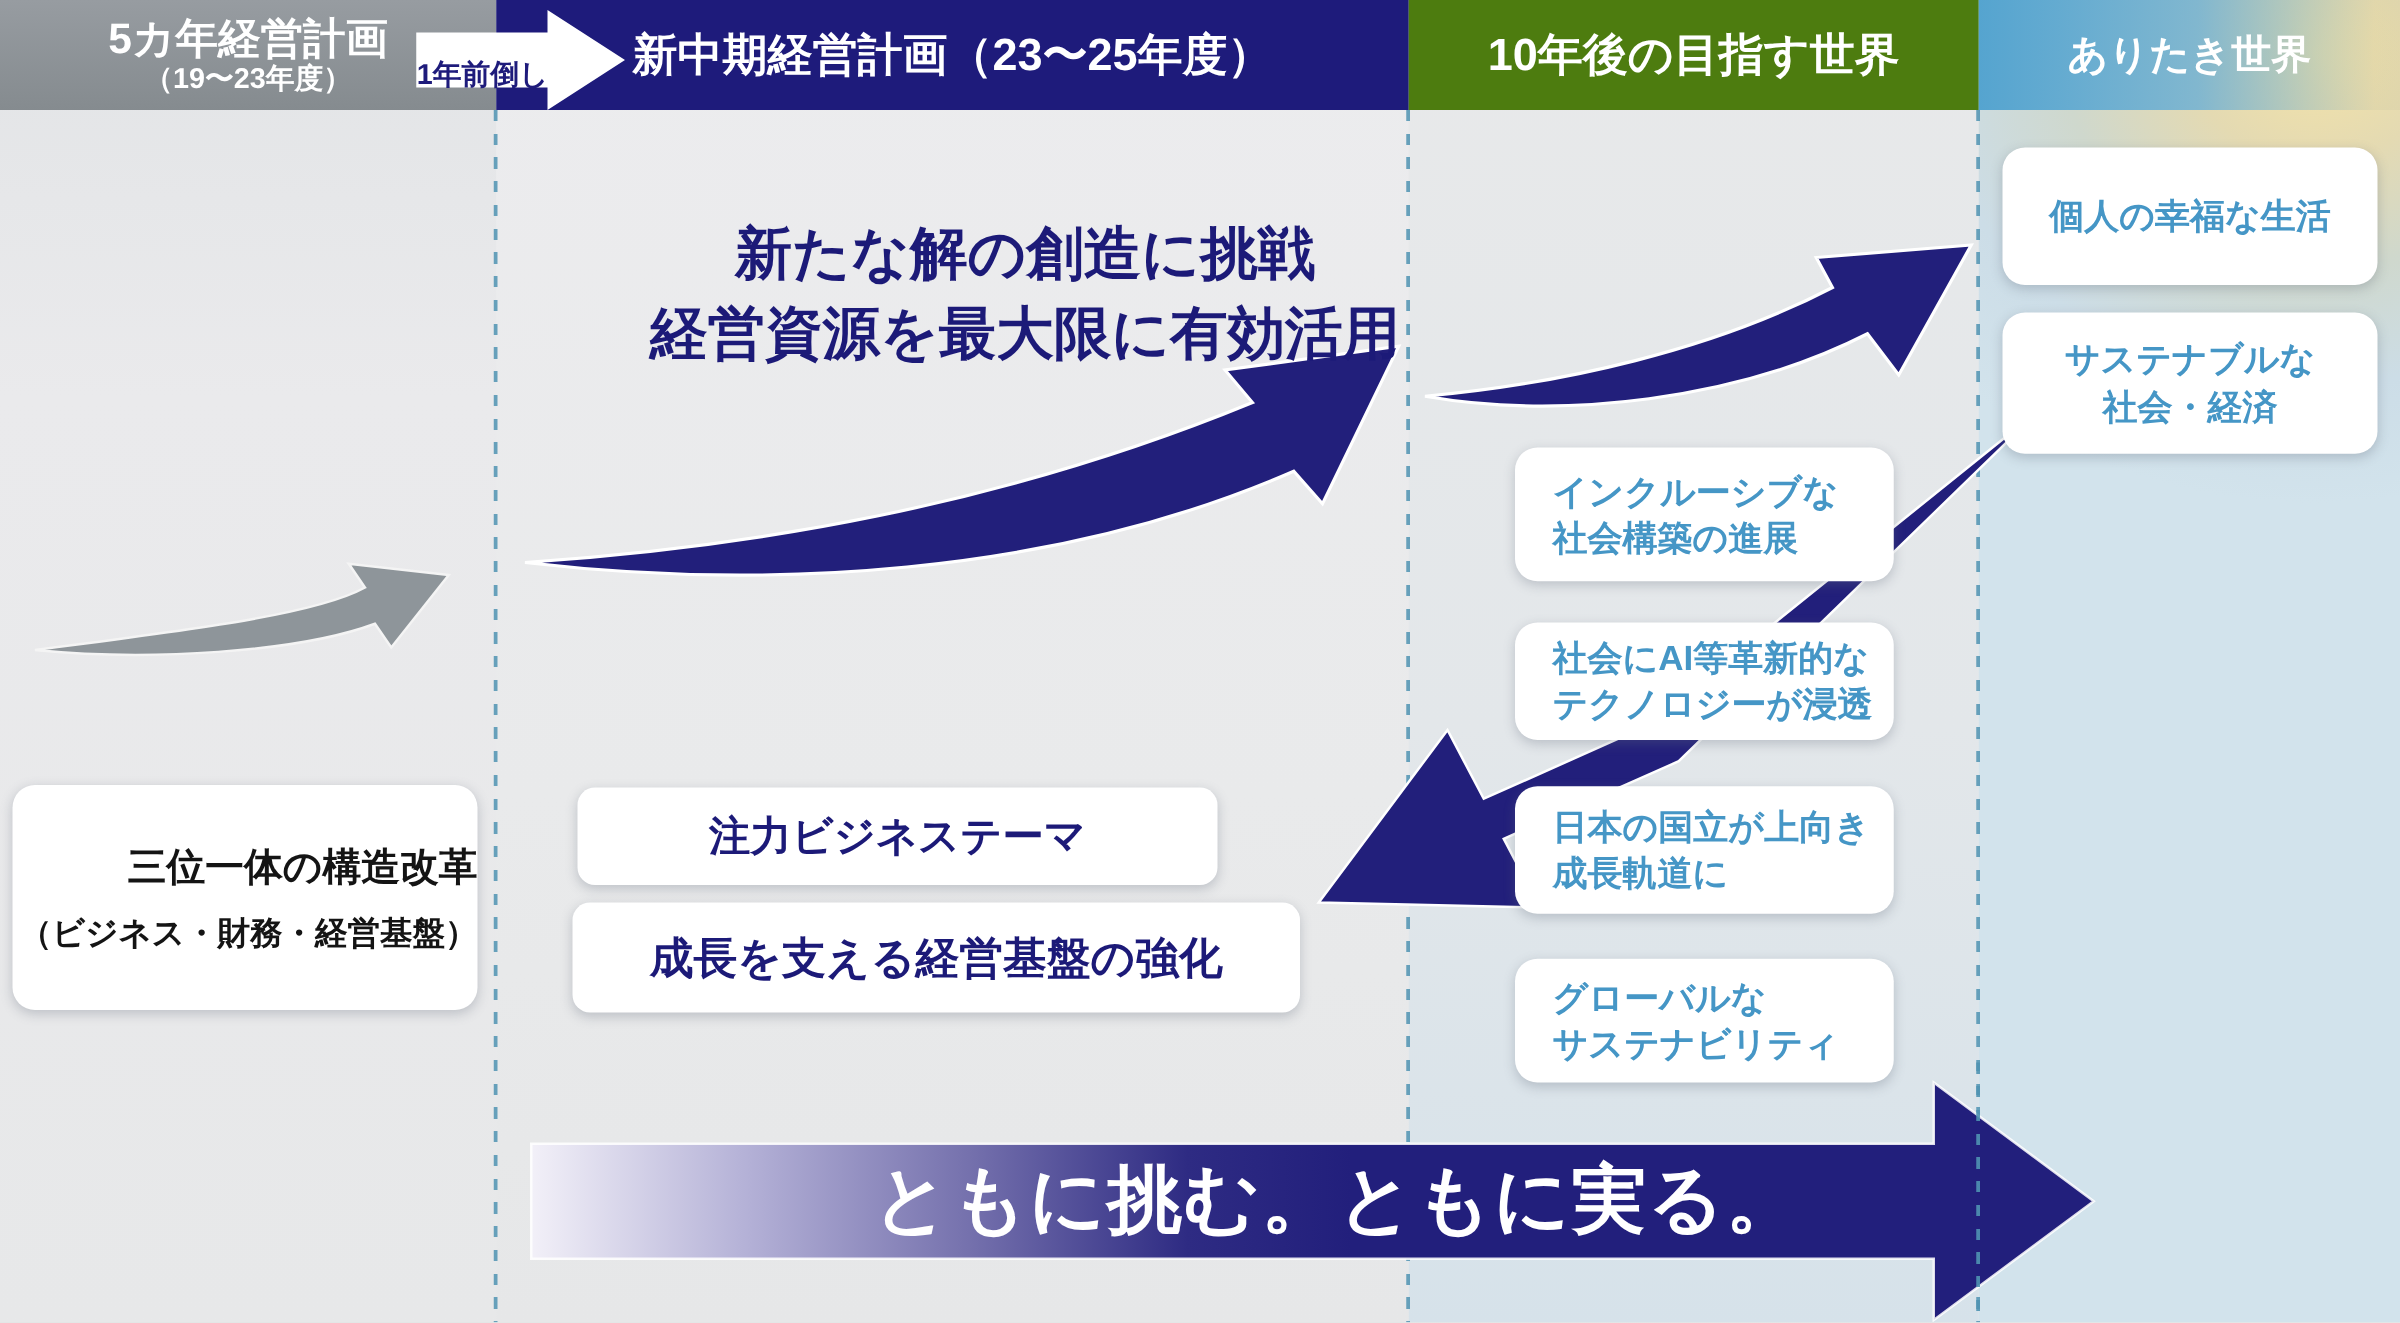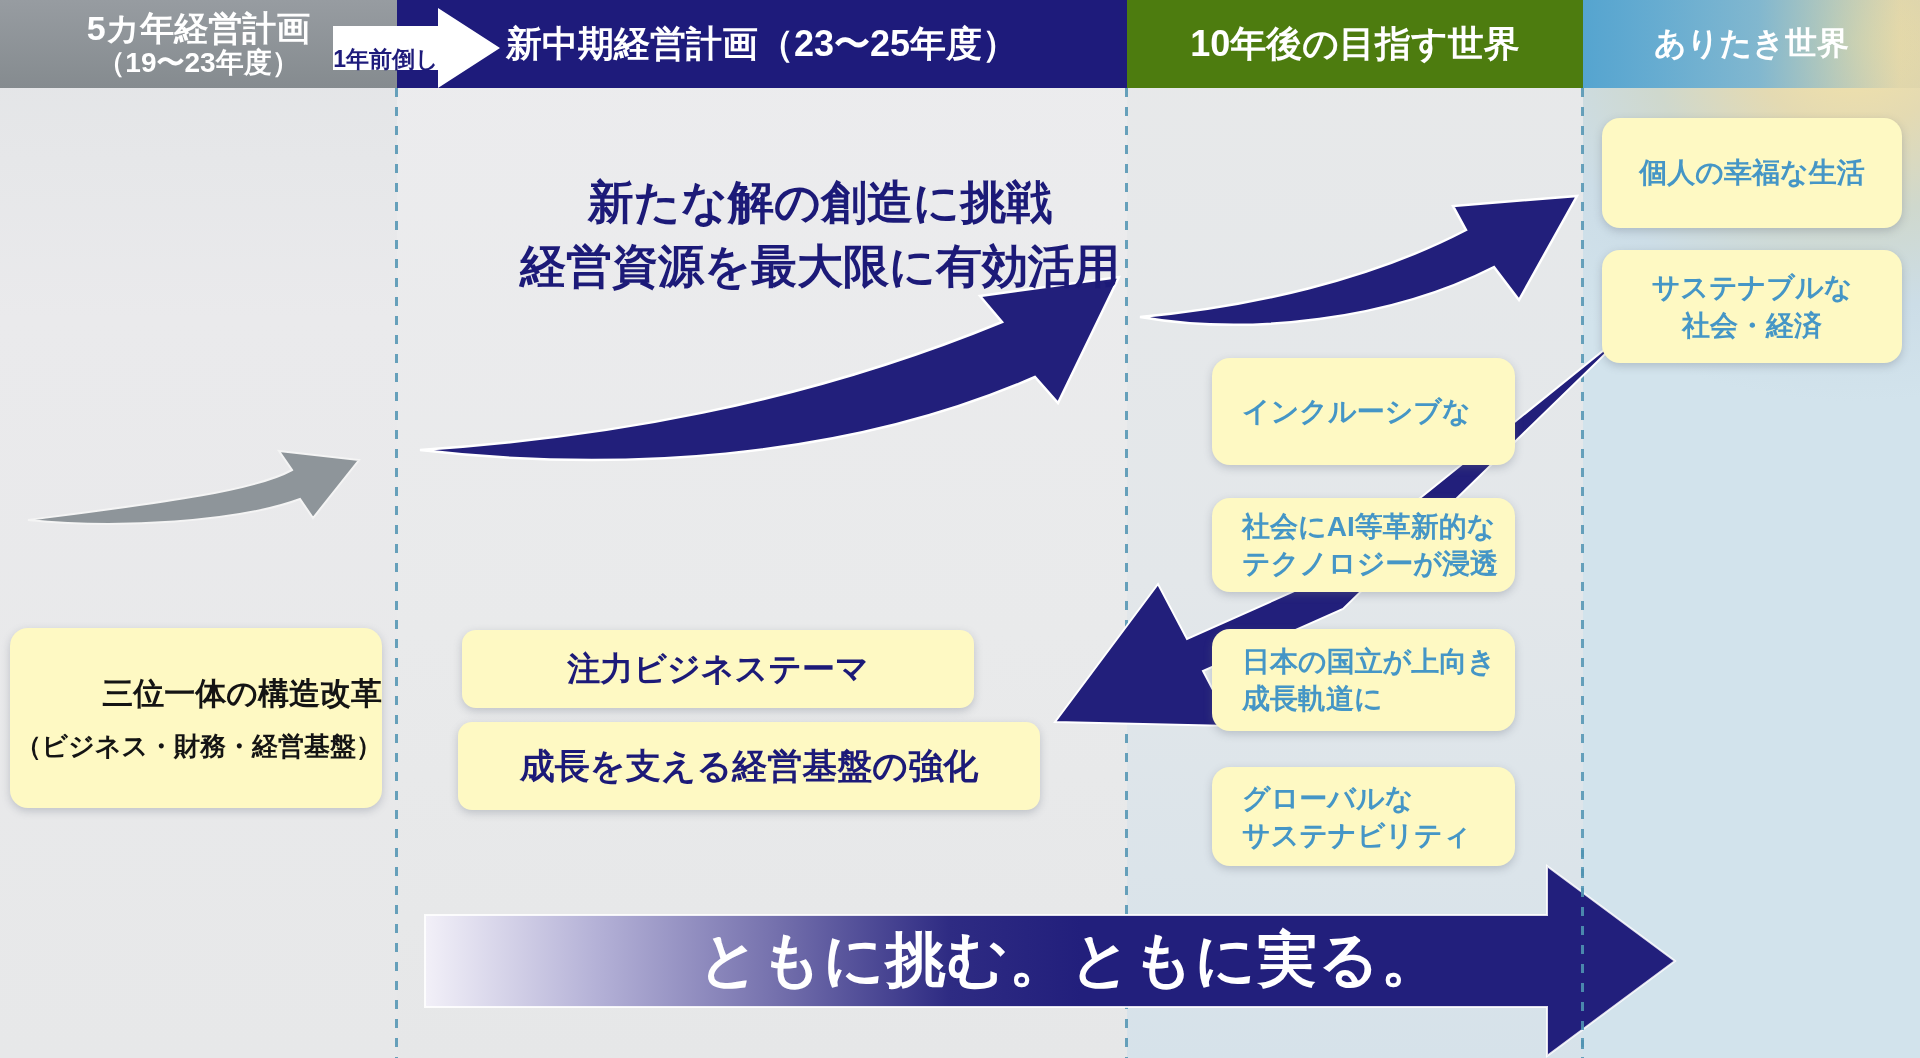--- a/index.html
+++ b/index.html
@@ -10,21 +10,21 @@
   .col1{left:0;width:397px;background:linear-gradient(180deg,#e2e4e6 0%,#eaeaec 30%,#e7e8e9 100%);}
   .col2{left:397px;width:730px;background:linear-gradient(180deg,#ececee 0%,#e9eaeb 60%,#e6e7e8 100%);}
   .col3{left:1127px;width:456px;background:linear-gradient(180deg,#e8e9ea 0%,#e3e7ea 55%,#d6e2ea 100%);}
   .col4{left:1583px;width:337px;background:radial-gradient(ellipse 420px 360px at 80% 4%,
         #f4e3a8 0%,#e4dab2 24%,#cfd8cd 48%,#ccdde7 74%,#d2e3ec 100%);}
   
   .header{position:absolute;top:0;height:88px;display:flex;align-items:center;justify-content:center;
           color:#fff;font-weight:bold;z-index:4;text-align:center;}
   .h1{left:0;width:397px;background:linear-gradient(180deg,#979ca1 0%,#858b8f 100%);flex-direction:column;line-height:1.12;}
   .h1 .l1{font-size:34px;}
-  .h1 .l2{font-size:28px;}
+  .h1 .l2{font-size:23px;}
   .h2{left:397px;width:730px;background:#1e1b7b;font-size:36px;}
   .h3{left:1127px;width:456px;background:#4d7c0f;font-size:36px;}
   .h4{left:1583px;width:337px;font-size:32px;
       background:linear-gradient(90deg,rgba(80,162,207,.96) 0%,rgba(112,177,212,.85) 52%,rgba(196,193,158,.22) 94%);}
   
   .badge-svg{position:absolute;left:328px;top:4px;z-index:5;}
   .badge-label{position:absolute;left:333px;top:33px;width:106px;z-index:6;text-align:center;
                color:#1e1b7b;font-size:23px;font-weight:bold;margin-top:11px;}
   
   .divider{position:absolute;top:88px;width:3px;height:970px;z-index:2;opacity:.85;
@@ -32,21 +32,21 @@
   .dv1{left:395px;} .dv2{left:1125px;} .dv3{left:1581px;}
   .divider-over{position:absolute;left:1581px;top:850px;width:3px;height:208px;z-index:7;opacity:.9;
            background:repeating-linear-gradient(180deg,#4f93b2 0 9px,rgba(0,0,0,0) 9px 19px);}
   
   .arrows{position:absolute;left:0;top:0;z-index:3;}
   
   .headline{position:absolute;left:460px;top:170px;width:720px;z-index:4;text-align:center;
             color:#1c1a78;font-weight:bold;font-size:46px;line-height:64px;}
   .headline span{display:block;}
   
-  .wbox{position:absolute;background:#fef9c3;border-radius:18px;z-index:5;
+  .wbox{position:absolute;background:#ffffff;border-radius:18px;z-index:5;
         box-shadow:0 3px 9px rgba(100,110,125,.32);display:flex;flex-direction:column;justify-content:center;}
   .wbox span{display:block;}
   .left-box{left:10px;top:628px;width:372px;height:180px;text-align:right;color:#141414;font-weight:bold;}
   .left-box .l1{font-size:31px;margin-bottom:14px;}
   .left-box .l2{font-size:26px;}
   .cbox{text-align:center;color:#1c1a78;font-weight:bold;border-radius:14px;}
   .cbox1{left:462px;top:630px;width:512px;height:78px;font-size:33px;}
   .cbox2{left:458px;top:722px;width:582px;height:88px;font-size:35px;}
   .c3box{left:1212px;width:303px;padding-left:30px;box-sizing:border-box;
          color:#4596c6;font-weight:bold;font-size:28px;line-height:37px;text-align:left;}
@@ -127,20 +127,21 @@
 
   <div class="wbox cbox cbox1">
     <span>注力ビジネステーマ</span>
   </div>
   <div class="wbox cbox cbox2">
     <span>成長を支える経営基盤の強化</span>
   </div>
 
   <div class="wbox c3box c3b1">
     <span>インクルーシブな</span>
+    <span>社会構築の進展</span>
   </div>
   <div class="wbox c3box c3b2">
     <span>社会にAI等革新的な</span>
     <span>テクノロジーが浸透</span>
   </div>
   <div class="wbox c3box c3b3">
     <span>日本の国立が上向き</span>
     <span>成長軌道に</span>
   </div>
   <div class="wbox c3box c3b4">

